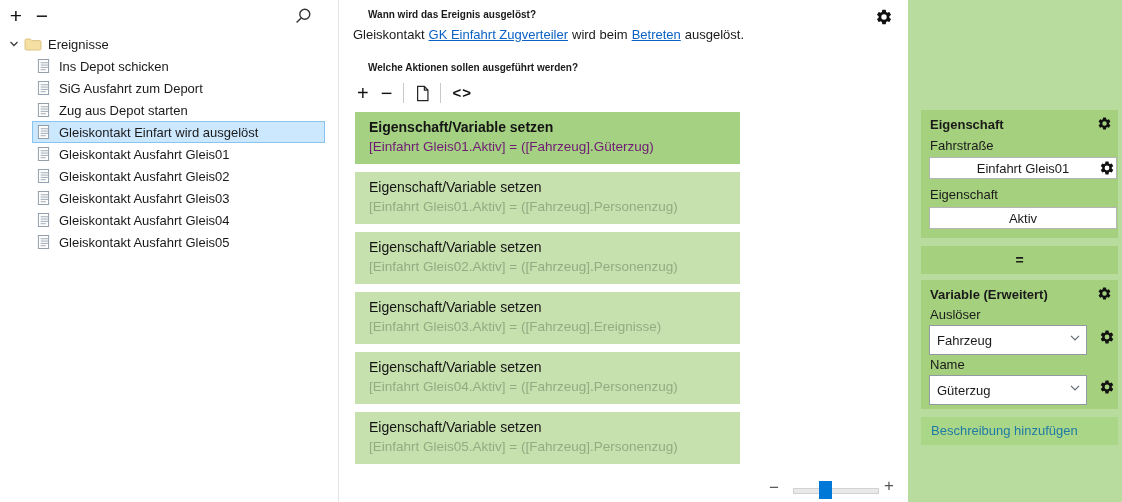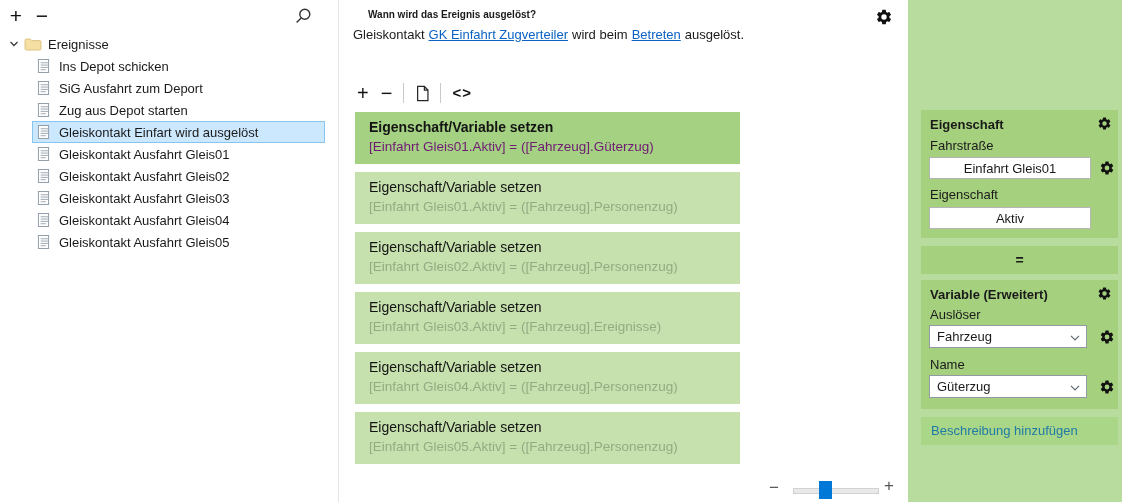--- a/index.html
+++ b/index.html
@@ -55,22 +55,22 @@
   .zoom-plus{position:absolute;left:544px;top:478px;font-size:17px;color:#555;line-height:16px;}
 
   
   .right-panel{position:absolute;left:908px;top:0;width:214px;height:502px;background:var(--panel-green,#b8db9e);}
   .sec{position:absolute;left:13px;width:197px;background:var(--section-green,#a5d07d);box-sizing:border-box;}
   .sec1{top:110px;height:128px;}
   .sec2{top:280px;height:129px;}
   .sec-head{position:absolute;left:9px;top:7px;font-weight:bold;font-size:13px;white-space:nowrap;}
   .sec-gear{position:absolute;right:6px;top:6px;width:15px;height:15px;fill:#111;cursor:pointer;}
   .f-label{position:absolute;left:9px;font-size:13px;white-space:nowrap;}
-  .tin{position:absolute;left:8px;width:162px;height:22px;background:#fff;border:1px solid #b5b5b5;box-sizing:border-box;text-align:center;font-size:13px;font-family:inherit;color:#1a1a1a;padding:0;}
-  .sel{position:absolute;left:8px;width:158px;height:23px;background:#fff;border:1px solid #919aa3;box-sizing:border-box;display:flex;align-items:center;padding-left:7px;font-size:13px;cursor:default;}
+  .tin{position:absolute;left:8px;width:188px;height:22px;background:#fff;border:1px solid #b5b5b5;box-sizing:border-box;text-align:center;font-size:13px;font-family:inherit;color:#1a1a1a;padding:0;}
+  .sel{position:absolute;left:8px;width:158px;height:30px;background:#fff;border:1px solid #919aa3;box-sizing:border-box;display:flex;align-items:center;padding-left:7px;font-size:13px;cursor:default;}
   .sel .sel-chev{position:absolute;right:6px;top:9px;width:10px;height:6px;}
   .f-gear{position:absolute;right:3px;width:16px;height:16px;fill:#111;cursor:pointer;}
   .equals-bar{position:absolute;left:13px;top:246px;width:197px;height:28px;background:var(--section-green,#a5d07d);text-align:center;font-weight:bold;font-size:14px;line-height:28px;}
   .desc-bar{position:absolute;left:13px;top:417px;width:197px;height:28px;background:var(--desc-bar-green,#aad687);line-height:28px;padding-left:10px;box-sizing:border-box;}
   .desc-link{color:var(--description-link,#1f7aa6);font-size:13px;cursor:pointer;white-space:nowrap;}
 </style>
 </head>
 <body style="--panel-green: #b8db9e; --section-green: #a5d07d; --desc-bar-green: #aad687; --card-selected: #a4d182; --card-normal: #c6e1ae; --tree-selection-bg: #cce8ff; --tree-selection-border: #88c4ee; --link-blue: #0b62c4; --description-link: #1f7aa6; --slider-accent: #0078d7;">
 
 <svg class="defs" aria-hidden="true">
@@ -207,20 +207,21 @@
   <main class="main-panel">
     <div class="q-title q1">Wann wird das Ereignis ausgelöst?</div>
     <div class="sentence">
       <span>Gleiskontakt</span>
       <span class="lnk">GK Einfahrt Zugverteiler</span>
       <span>wird beim</span>
       <span class="lnk">Betreten</span>
       <span>ausgelöst.</span>
     </div>
 
+    <div class="q-title q2">Welche Aktionen sollen ausgeführt werden?</div>
 
     <div class="actions-toolbar">
       <button class="at-btn">+</button>
       <button class="at-btn">−</button>
       <span class="at-sep"></span>
       <button class="copy-btn">
           <svg>
             <use href="#icon-copy"></use>
           </svg>
         </button>

